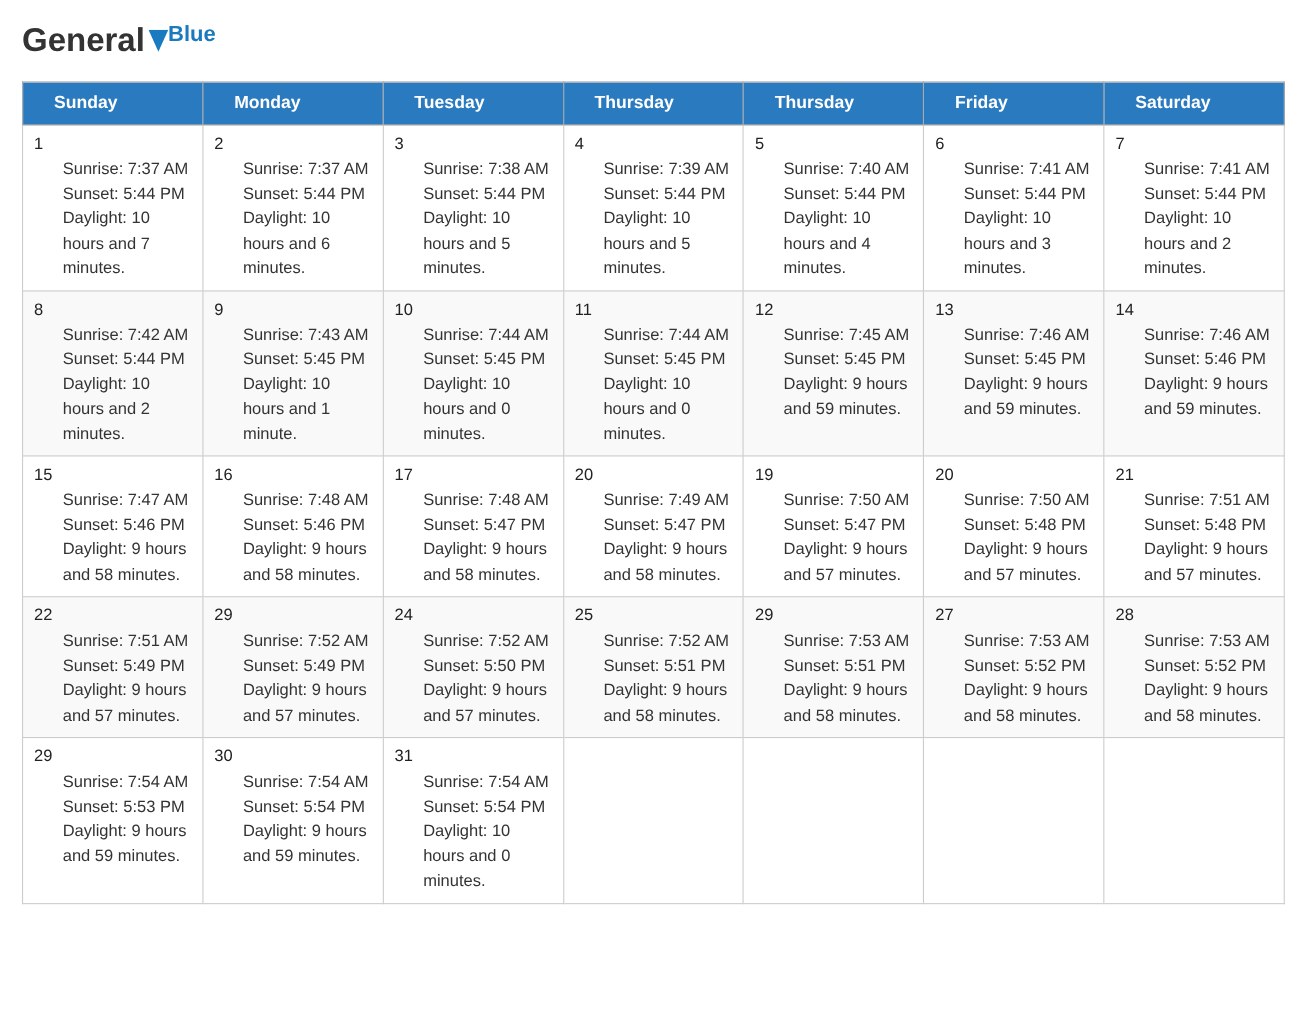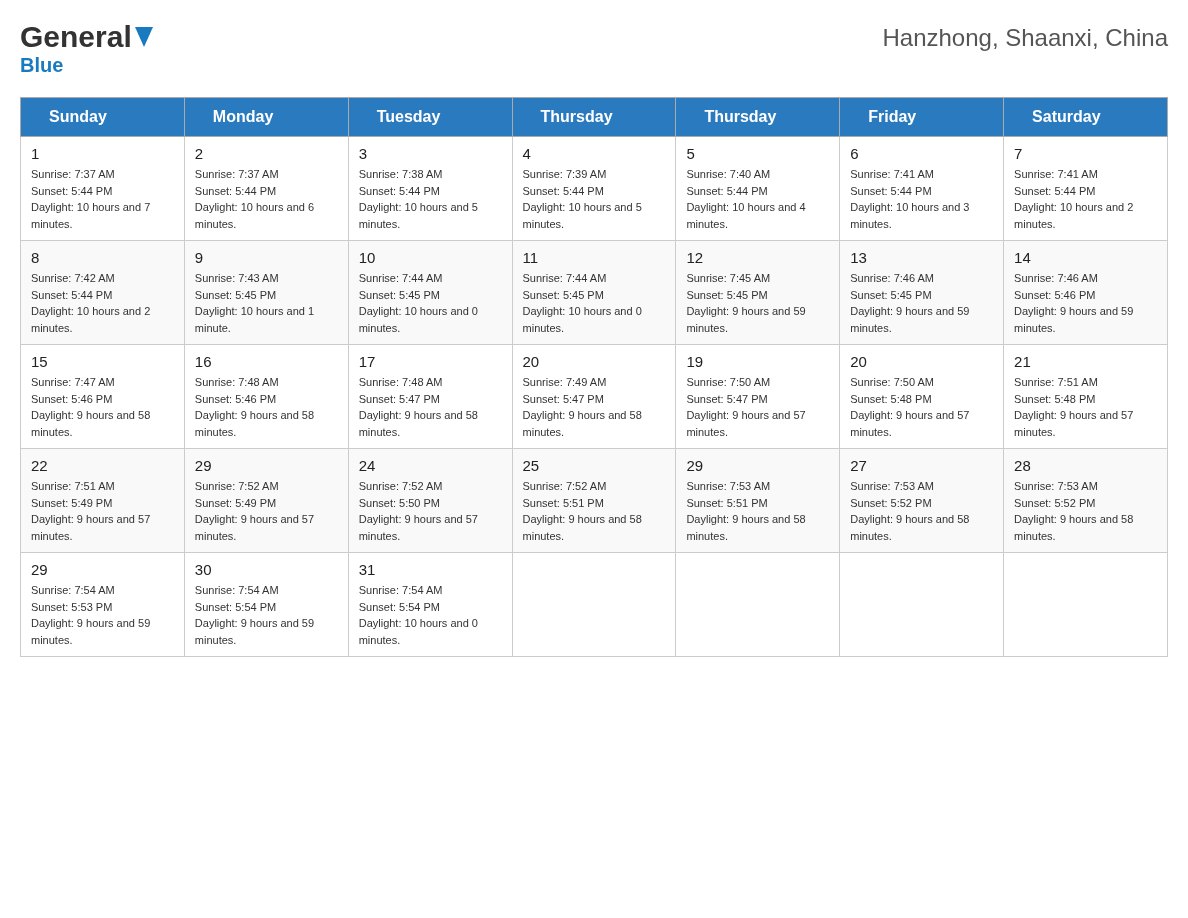--- a/index.html
+++ b/index.html
@@ -11,21 +11,21 @@
       min-height: 918px;
     }
     .header {
       display: flex;
       justify-content: space-between;
       align-items: flex-start;
       margin-bottom: 20px;
     }
     .logo {
       display: flex;
-      flex-direction: column;
+      flex-direction: row;
       align-items: flex-start;
     }
     .title-section {
       text-align: right;
     }
     .calendar-title {
       font-size: 52px;
       font-weight: bold;
       color: #222;
     }
@@ -58,23 +58,24 @@
       min-height: 100px;
     }
     .day-number {
       font-size: 15px;
       font-weight: normal;
       color: #222;
       margin-bottom: 4px;
       display: block;
     }
     .day-info {
-      font-size: 11px;
+      font-size: 15px;
       line-height: 1.5;
       color: #333;
+      margin-left: 26px;
     }
     .empty-cell {
       background: #fff;
     }
     tr:nth-child(odd) td {
       background-color: #fff;
     }
     tr:nth-child(even) td {
       background-color: #f9f9f9;
     }
@@ -110,21 +111,20 @@
         <svg width="18" height="20" viewBox="0 0 18 20">
           <polygon points="0,0 18,0 9,20" fill="#1a7abf"></polygon>
         </svg>
       </span>
     </div>
     <div>
       <span class="logo-text-blue">Blue</span>
     </div>
   </div>
   <div class="title-section">
-    <div class="calendar-subtitle">Hanzhong, Shaanxi, China</div>
   </div>
 </div>
 
 <table class="calendar-table">
   <thead>
     <tr>
       <th>Sunday</th>
       <th>Monday</th>
       <th>Tuesday</th>
       <th>Thursday</th>

